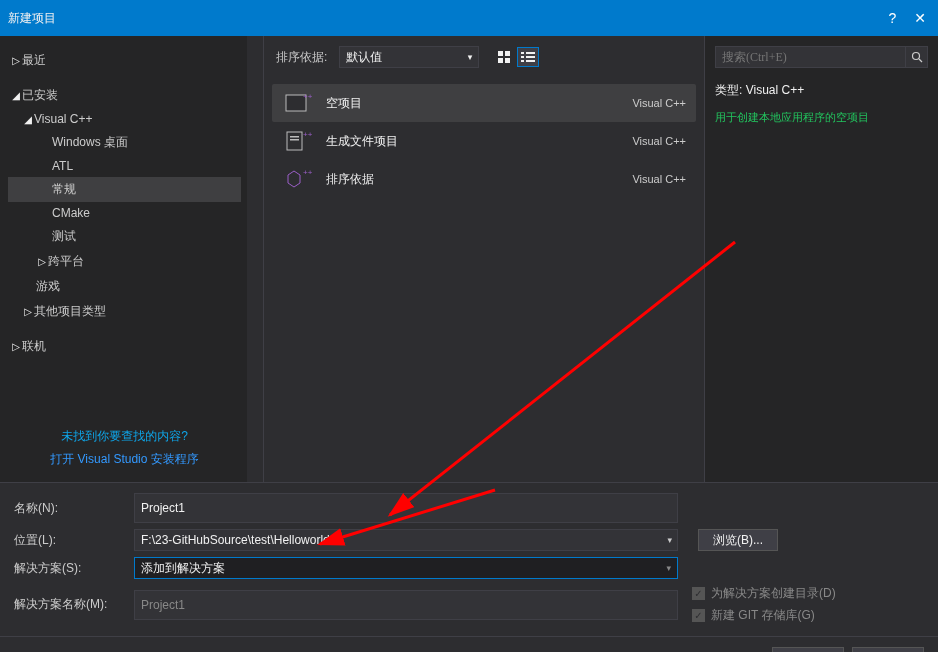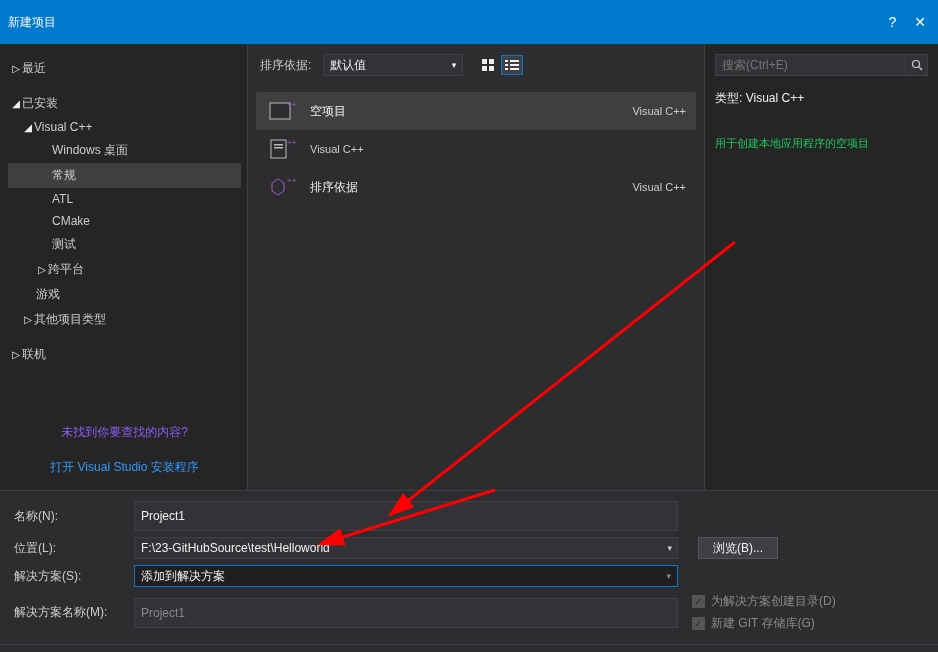--- a/index.html
+++ b/index.html
@@ -1,51 +1,51 @@
 <!DOCTYPE html>
 <html><head>
 <meta charset="utf-8">
 <style>
 * { margin: 0; padding: 0; box-sizing: border-box; }
 body { width: 938px; height: 652px; background: #2d2d30; color: #f1f1f1; font-family: "Microsoft YaHei", "Segoe UI", sans-serif; font-size: 12px; overflow: hidden; }
-.titlebar { height: 44px; background: #007acc; display: flex; align-items: center; padding: 0 8px; justify-content: space-between; }
+.titlebar { height: 36px; background: #007acc; display: flex; align-items: center; padding: 0 8px; justify-content: space-between; }
 .title-left { display: flex; align-items: center; }
 .title-right { display: flex; align-items: center; gap: 14px; }
 .help-icon { color: #fff; font-size: 14px; cursor: pointer; }
 .close-btn { color: #fff; font-size: 14px; cursor: pointer; padding: 0 4px; }
 .main-area { display: flex; height: 446px; }
 .sidebar { width: 247px; background: #252526; padding: 12px 6px 0 8px; display: flex; flex-direction: column; }
 .tree { flex: 1; overflow: auto; }
 .tree-item { display: flex; align-items: center; padding: 4px 0 4px 2px; color: #cccccc; cursor: pointer; }
 .tree-item.selected { background: #3f3f41; }
 .tree-caret { width: 12px; display: inline-flex; justify-content: center; color: #f1f1f1; font-size: 10px; }
 .tree-lvl-1 { padding-left: 14px; }
 .tree-lvl-2 { padding-left: 28px; }
 .tree-lvl-3 { padding-left: 44px; }
 .sidebar-footer { padding: 8px 16px 14px; text-align: center; }
-.sidebar-hint { color: #8b5cf6; margin-bottom: 18px; }
+.sidebar-hint { color: #0ea5e9; margin-bottom: 6px; }
 .sidebar-link { color: #3399ff; cursor: pointer; }
-.center { flex: 1; background: #2d2d30; border-left: 1px solid #3f3f46; border-right: 1px solid #3f3f46; display: flex; flex-direction: column; }
+.center { flex: 1; background: #2d2d30; border-left: 1px solid #3f3f46; border-right: 1px solid #3f3f46; display: flex; flex-direction: column; margin-left: 16px; }
 .center-top { display: flex; align-items: center; padding: 10px 12px; gap: 8px; }
 .sort-label { color: #cccccc; margin-right: 4px; }
 .sort-select { background: #333337; border: 1px solid #3f3f46; color: #f1f1f1; width: 140px; height: 22px; padding: 0 6px; display: flex; align-items: center; justify-content: space-between; cursor: pointer; gap: 47px; }
 .view-btns { display: flex; gap: 2px; margin-left: 6px; }
 .vbtn { width: 22px; height: 20px; border: 1px solid transparent; display: flex; align-items: center; justify-content: center; cursor: pointer; color: #f1f1f1; }
 .vbtn.active { background: #3f3f46; border-color: #007acc; }
 .tpl-list { padding: 6px 8px; }
 .tpl-row { display: flex; align-items: center; height: 38px; padding: 0 10px; border-radius: 2px; cursor: pointer; }
 .tpl-row.selected { background: #3f3f41; }
 .tpl-icon { width: 32px; height: 28px; margin-right: 12px; display: flex; align-items: center; justify-content: center; }
 .tpl-name { flex: 1; color: #f1f1f1; }
 .tpl-lang { color: #cccccc; font-size: 11px; }
 .right-pane { width: 233px; background: #252526; padding: 10px 10px; }
 .search-row { display: flex; align-items: center; margin-bottom: 14px; }
-.search-input { flex: 1; background: #333337; border: 1px solid #3f3f46; color: #888; height: 22px; padding: 0 6px; font-size: 12px; outline: none; }
+.search-input { flex: 1; background: #333337; border: 1px solid #3f3f46; color: #888; height: 22px; padding: 0 6px; font-size: 12px; outline: none; font-family: Liberation Serif, serif; }
 .search-icon { width: 22px; height: 22px; background: #333337; border: 1px solid #3f3f46; border-left: none; display: flex; align-items: center; justify-content: center; color: #ccc; cursor: pointer; }
-.desc-title { color: #f1f1f1; margin-bottom: 28px; font-size: 12px; }
+.desc-title { color: #f1f1f1; margin-bottom: 10px; font-size: 12px; }
 .desc-text { color: #22c55e; font-size: 11px; line-height: 1.6; }
 .bottom-panel { border-top: 1px solid #3f3f46; padding: 10px 14px 6px 14px; }
 .form-row { display: flex; align-items: center; margin-bottom: 6px; }
 .form-label { width: 120px; color: #cccccc; }
 .form-input { flex: 0 0 544px; background: #333337; border: 1px solid #3f3f46; color: #f1f1f1; height: 22px; padding: 14px 6px; font-size: 12px; outline: none; }
 .form-input.disabled { color: #888; }
 .form-select { flex: 0 0 544px; background: #1f1f22; border: 1px solid #007acc; color: #f1f1f1; height: 22px; padding: 0 6px; display: flex; align-items: center; justify-content: space-between; cursor: pointer; }
 .location-wrap { flex: 0 0 544px; display: flex; align-items: center; position: relative; justify-content: flex-end; }
 .location-input { flex: 1; background: #333337; border: 1px solid #3f3f46; color: #f1f1f1; height: 22px; padding: 0 20px 0 6px; font-size: 12px; outline: none; }
 .loc-caret { position: absolute; right: 6px; color: #ccc; font-size: 9px; pointer-events: none; }
@@ -82,25 +82,25 @@
           <span class="tree-caret">◢</span>
           <span>已安装</span>
         </div>
       <div class="tree-item tree-lvl-1">
           <span class="tree-caret">◢</span>
           <span>Visual C++</span>
         </div>
       <div class="tree-item tree-lvl-3">
           <span>Windows 桌面</span>
         </div>
+      <div class="tree-item tree-lvl-3">
+          <span>ATL</span>
+        </div>
       <div class="tree-item tree-lvl-3 selected">
           <span>常规</span>
-        </div>
-      <div class="tree-item tree-lvl-3">
-          <span>ATL</span>
         </div>
       <div class="tree-item tree-lvl-3">
           <span>CMake</span>
         </div>
       <div class="tree-item tree-lvl-3">
           <span>测试</span>
         </div>
       <div class="tree-item tree-lvl-2">
           <span class="tree-caret">▷</span>
           <span>跨平台</span>
@@ -164,20 +164,21 @@
       </div>
       <div class="tpl-row">
         <div class="tpl-icon">
           <svg class="icon-svg" viewBox="0 0 28 24">
               <rect x="3" y="3" width="15" height="18" fill="#2d2d30" stroke="#bbb"></rect>
               <rect x="6" y="7" width="9" height="1.5" fill="#bbb"></rect>
               <rect x="6" y="10" width="9" height="1.5" fill="#bbb"></rect>
               <text x="19" y="8" font-size="8" fill="#9b5fc8">++</text>
             </svg>
         </div>
+        <div class="tpl-name">生成文件项目</div>
         <div class="tpl-lang">Visual C++</div>
       </div>
       <div class="tpl-row">
         <div class="tpl-icon">
           <svg class="icon-svg" viewBox="0 0 28 24">
               <polygon points="10,4 16,8 16,16 10,20 4,16 4,8" fill="#2d2d30" stroke="#9b5fc8"></polygon>
               <text x="19" y="8" font-size="8" fill="#9b5fc8">++</text>
             </svg>
         </div>
         <div class="tpl-name">排序依据</div>

